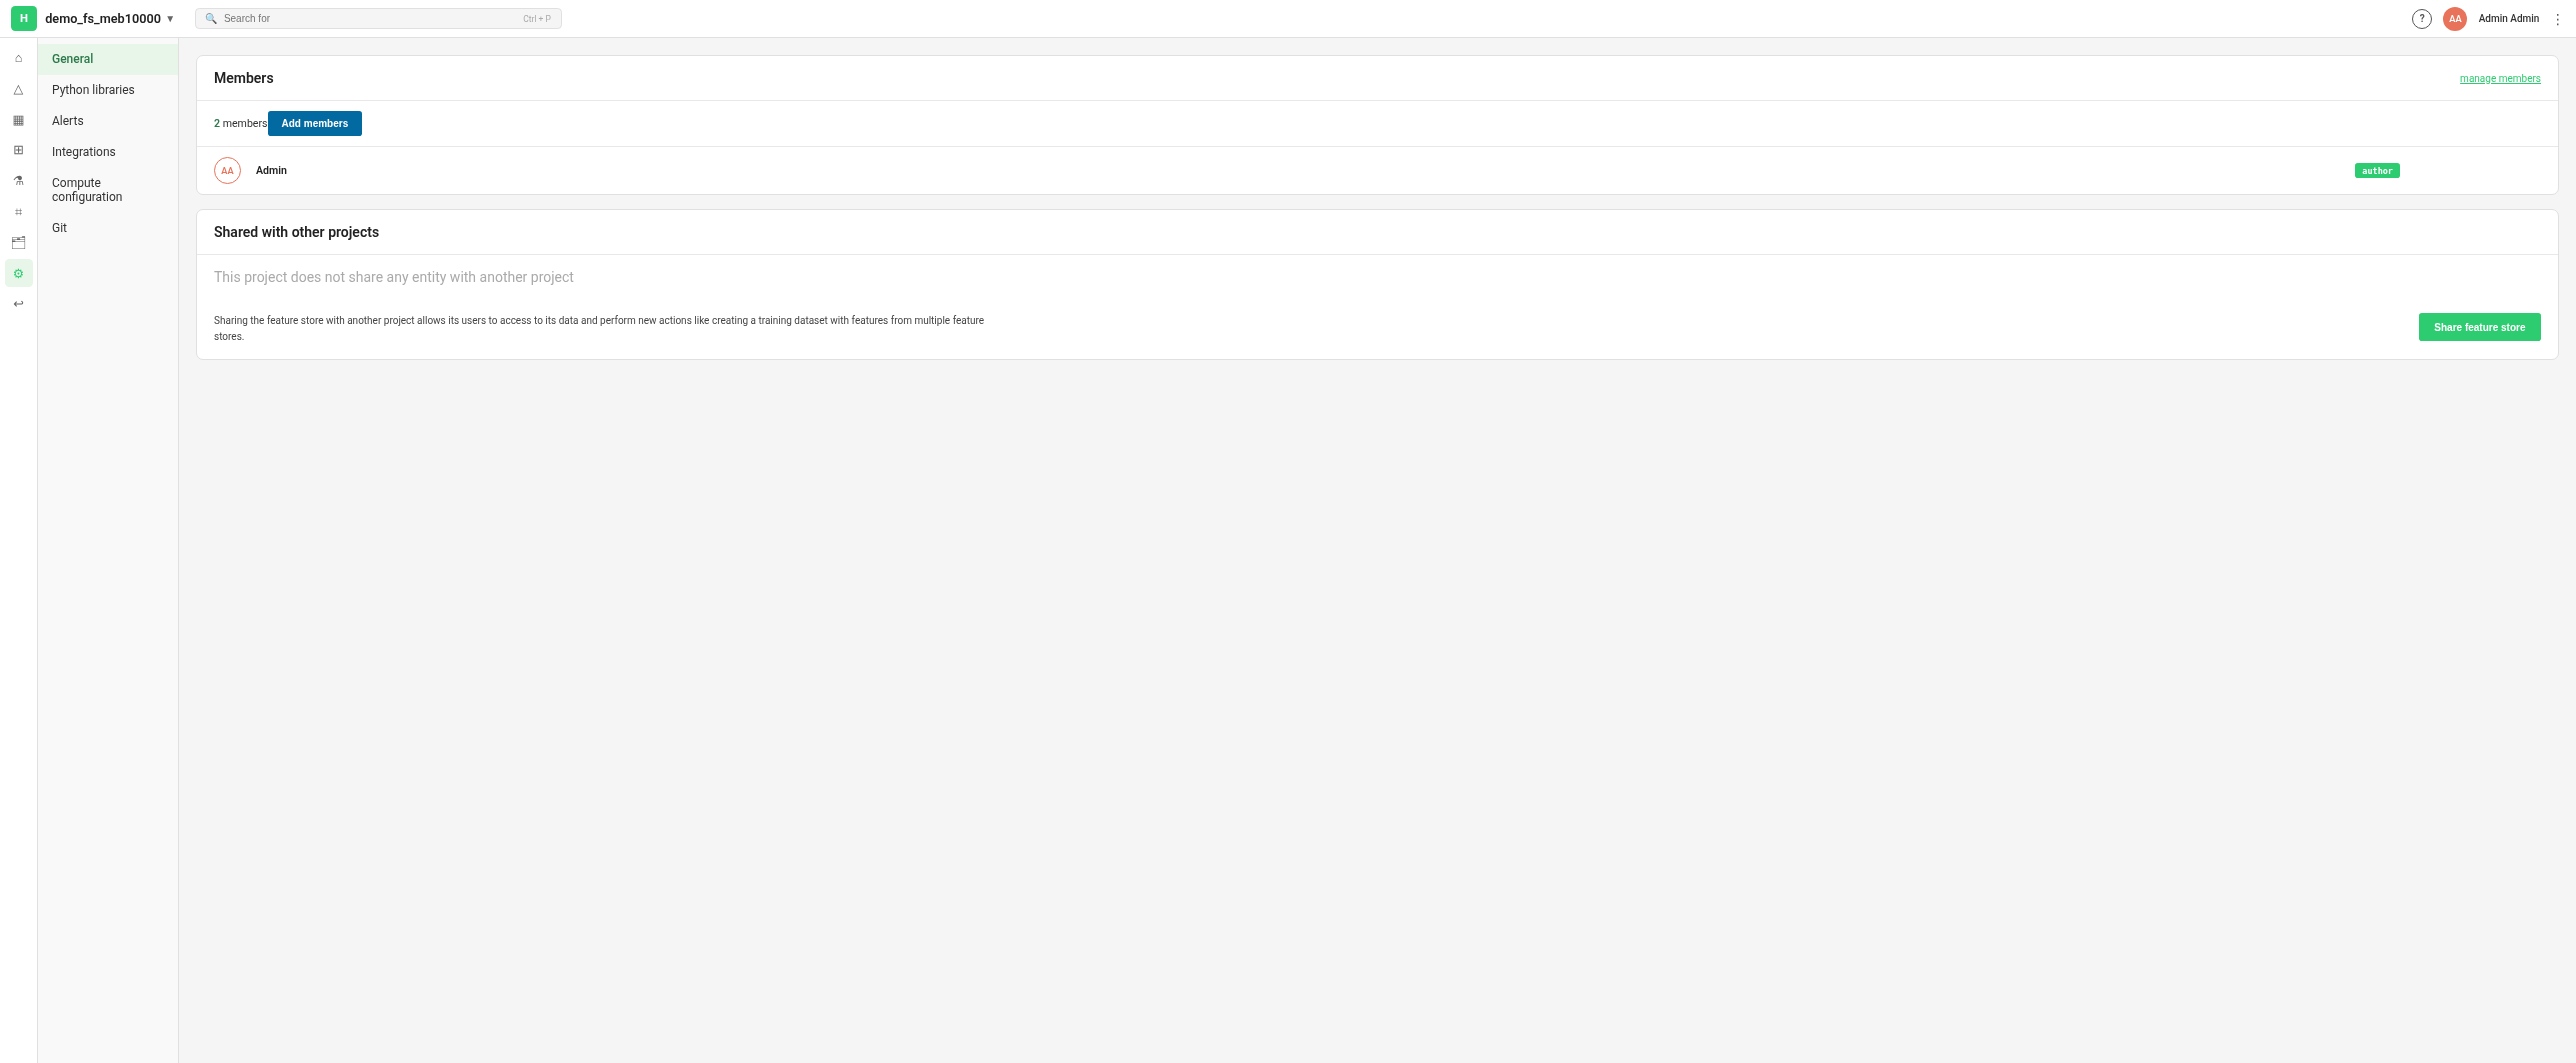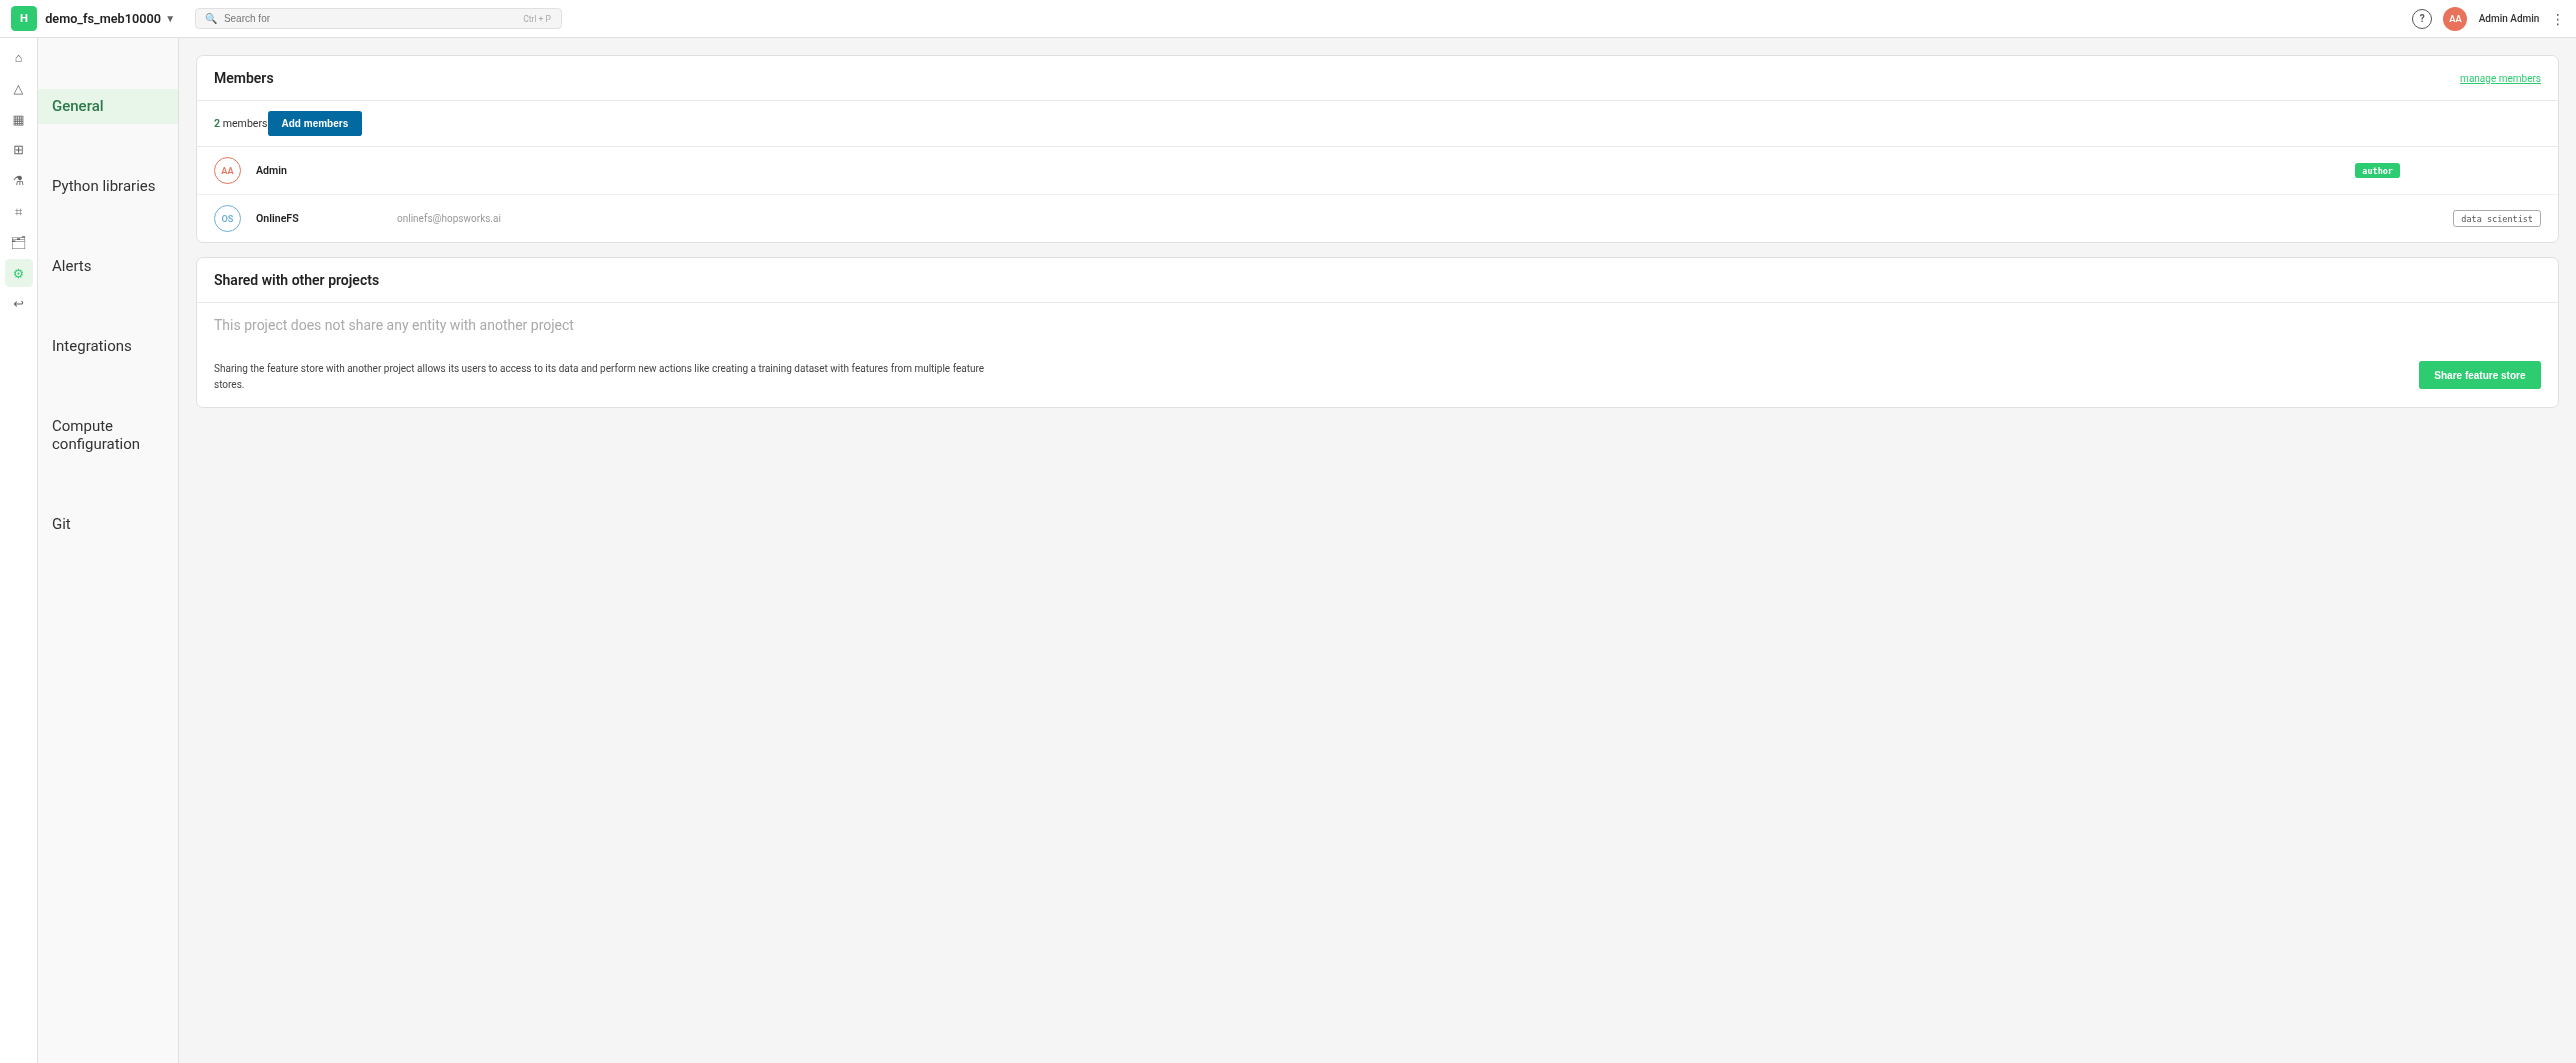--- a/index.html
+++ b/index.html
@@ -65,23 +65,22 @@
       color: #666; font-size: 12.7px; cursor: pointer;
     }
     .icon-bar-item.active { background: #e8f5e9; color: #2ecc71; }
 
     
     .sidebar {
       width: 141px; background: #f9f9f9; border-right: 0.7px solid #e0e0e0;
       flex-shrink: 0; padding: 5.6px 0;
     }
     .sidebar-item {
-      padding: 8.5px 14px; font-size: 15px; color: #333; cursor: pointer;
+      padding: 8.5px 14px; font-size: 12px; color: #333; cursor: pointer;
       border-radius: 0;
-      margin-top: 45px;
     }
     .sidebar-item.active { background: #e8f5e9; color: #2c7a4b; font-weight: 500; }
 
     
     .content {
       flex: 1; overflow-y: auto; padding: 17px; background: #f5f5f5;
     }
 
     
     .card {
@@ -236,30 +235,20 @@
       <div class="table-row">
         <div class="member-avatar aa">
           <span>AA</span>
         </div>
         <span class="member-name">Admin</span>
         <div class="role-badge">
           <span class="badge badge-author">author</span>
         </div>
       </div>
 
-      <div class="table-row">
-        <div class="member-avatar os">
-          <span>OS</span>
-        </div>
-        <span class="member-name">OnlineFS</span>
-        <span class="member-email">onlinefs@hopsworks.ai</span>
-        <div class="role-badge">
-          <span class="badge badge-scientist">data scientist</span>
-        </div>
-      </div>
     </div>
 
     <div class="card">
       <div class="card-header">
         <h2 class="card-title">Shared with other projects</h2>
       </div>
       <div class="shared-body">
         <p class="shared-note">This project does not share any entity with another project</p>
         <div class="shared-desc-row">
           <p class="shared-desc">Sharing the feature store with another project allows its users to access to its data and perform new actions like creating a training dataset with features from multiple feature stores.</p>

